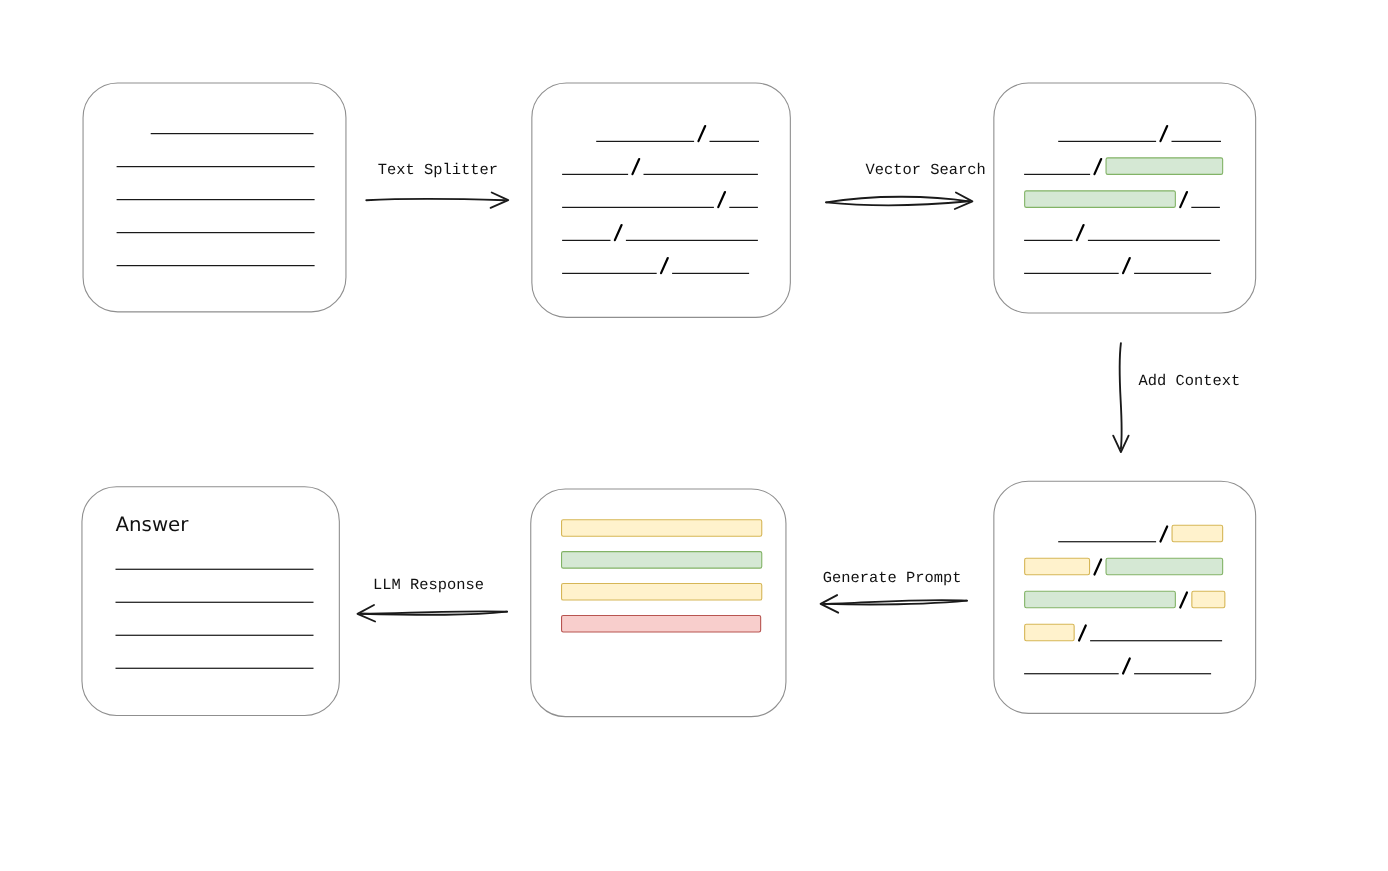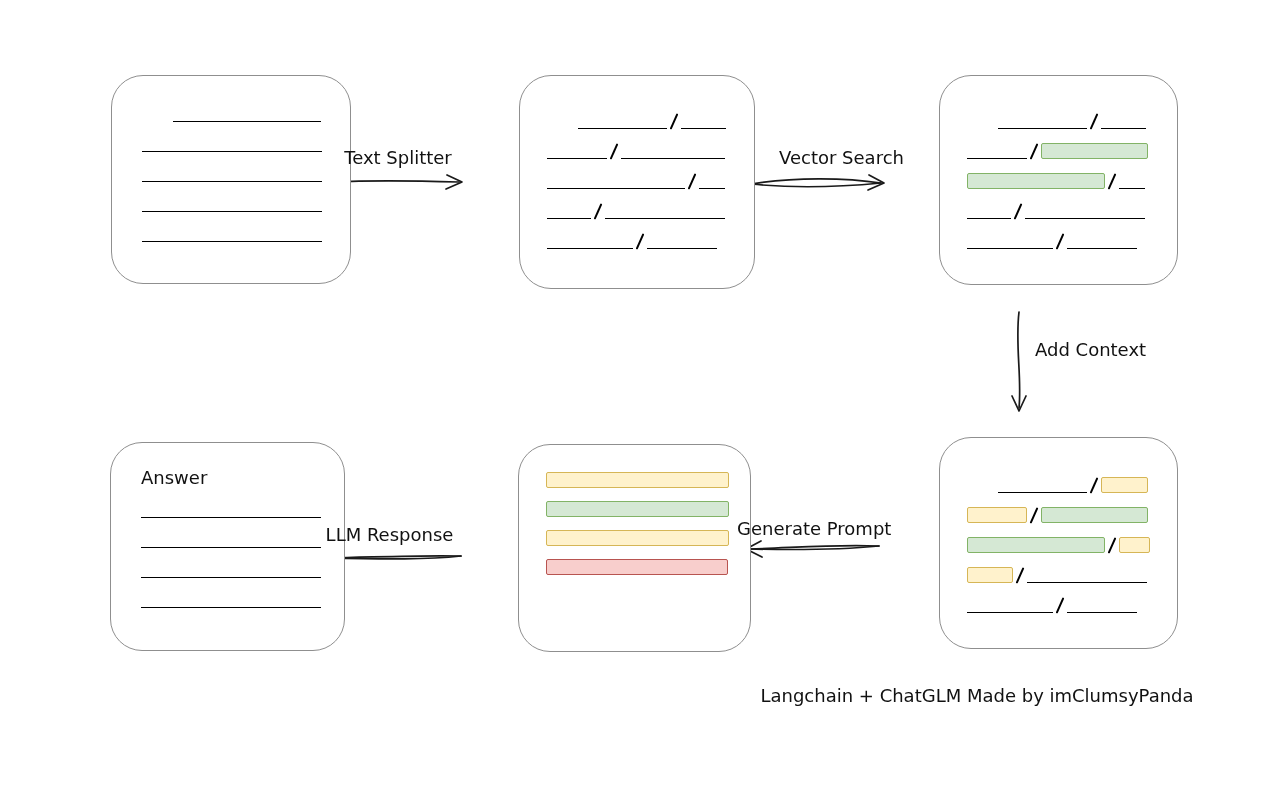--- a/index.html
+++ b/index.html
@@ -24,21 +24,20 @@
     stroke-width: 1.7;
     stroke-linecap: round;
     stroke-linejoin: round;
   }
   .box {
     position: absolute;
     background: #ffffff;
     border: 1.4px solid var(--box-border, #8f8f8f);
     border-radius: 32px;
     box-sizing: border-box;
-    margin-left: 36px;
   }
   #box-document { left: 75px;  top: 75px;  width: 240px; height: 209px; padding: 24px 0 0 30px; }
   #box-chunks   { left: 483px; top: 75px;  width: 236px; height: 214px; padding: 31px 0 0 27px; }
   #box-matched  { left: 903px; top: 75px;  width: 239px; height: 210px; padding: 31px 0 0 27px; }
   #box-context  { left: 903px; top: 437px; width: 239px; height: 212px; padding: 33px 0 0 27px; }
   #box-prompt   { left: 482px; top: 444px; width: 233px; height: 208px; padding: 18px 0 0 27px; }
   #box-answer   { left: 74px;  top: 442px; width: 235px; height: 209px; padding: 23px 0 0 30px; }
   .box { padding-box: border-box; }
   .row {
     display: flex;
@@ -75,23 +74,24 @@
     height: 24px;
     line-height: 24px;
     white-space: nowrap;
   }
   #box-prompt .bars      { margin-top: 8px; }
   #box-prompt .q-label   { margin-top: 15px; }
   #box-prompt .bars.q    { margin-top: 4px; }
   #box-answer .rows      { margin-top: 6px; }
   .lbl {
     position: absolute;
-    font-size: 18px;
+    font-size: 14px;
     white-space: nowrap;
     text-align: center;
+    font-family: Liberation Mono, monospace;
   }
   #lbl-text-splitter   { left: 333px;  top: 147px; width: 130px; }
   #lbl-vector-search   { left: 744px;  top: 147px; width: 135px; margin-left: 30px; }
   #lbl-add-context     { left: 1035px; top: 339px; text-align: center; }
   #lbl-generate-prompt { left: 737px;  top: 518px; width: 148px; }
   #lbl-llm-response    { left: 322px;  top: 524px; width: 135px; }
   .caption {
     position: absolute;
     left: 757px; top: 685px; width: 440px;
     font-size: 18px;
@@ -276,15 +276,14 @@
         </div>
       </div>
   </div>
 
   <div class="lbl" id="lbl-text-splitter">Text Splitter</div>
   <div class="lbl" id="lbl-vector-search">Vector Search</div>
   <div class="lbl" id="lbl-add-context">Add Context</div>
   <div class="lbl" id="lbl-generate-prompt">Generate Prompt</div>
   <div class="lbl" id="lbl-llm-response">LLM Response</div>
 
-  <div class="caption">Langchain + ChatGLM Made by imClumsyPanda</div>
 
 </div>
 
 </body></html>

